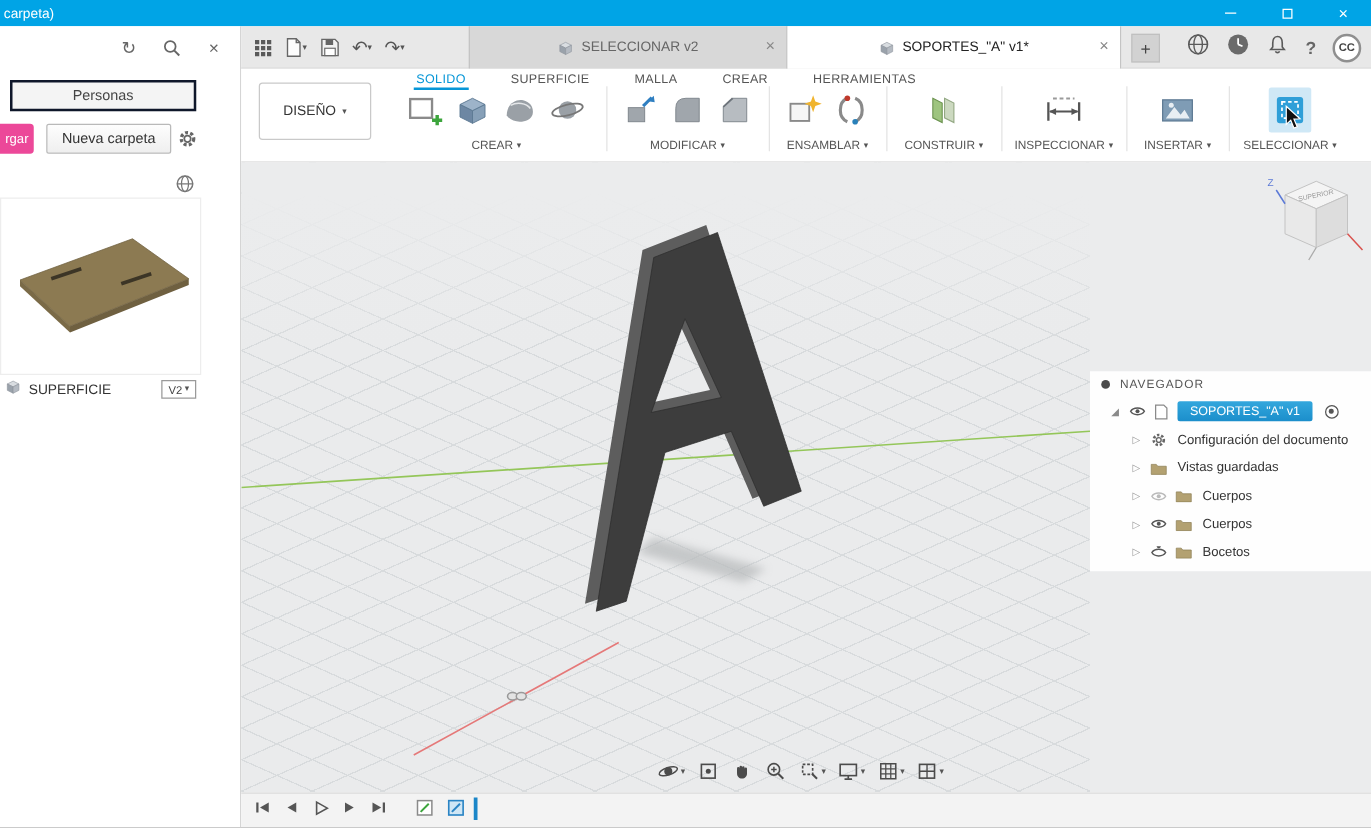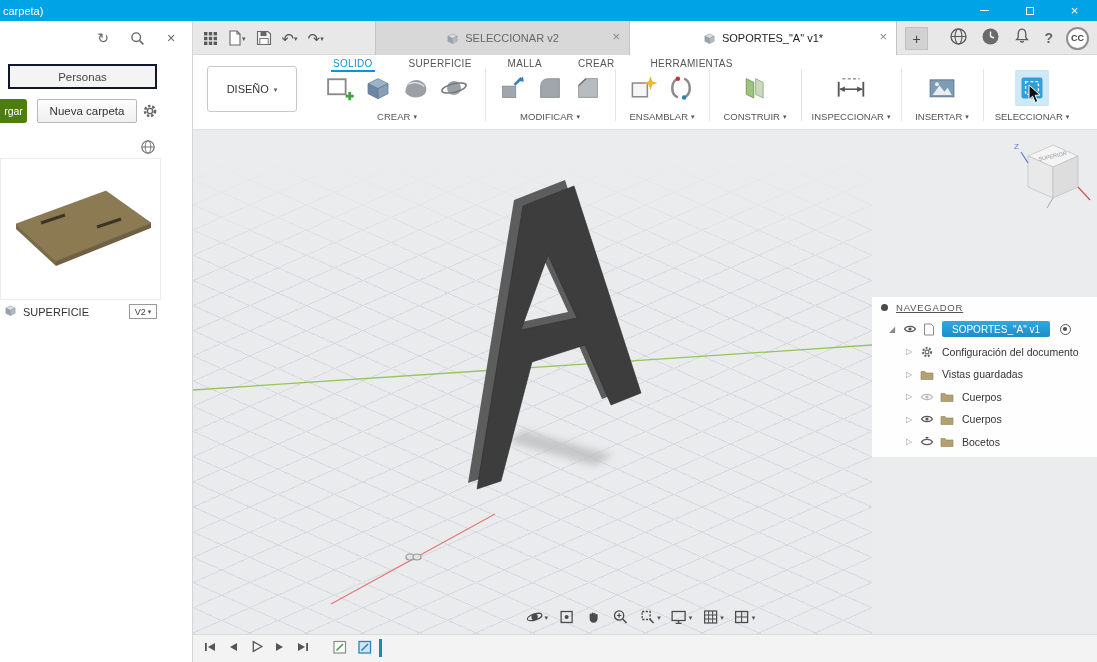--- a/index.html
+++ b/index.html
@@ -16,21 +16,21 @@
   .min-glyph{display:block;width:9px;height:1px;background:#fff;}
   .max-glyph{display:block;width:8px;height:8px;border:1px solid #fff;}
 
   
   .left-panel{position:absolute;left:0;top:21px;width:193px;height:641px;background:#fff;border-right:1px solid #d5d5d5;}
   .lp-toolbar{position:absolute;top:0;left:0;right:0;height:34px;display:flex;align-items:center;justify-content:flex-end;gap:16px;padding-right:12px;color:#666;}
   .lp-icon{display:flex;align-items:center;justify-content:center;width:18px;height:18px;font-size:14px;color:#666;}
   .personas{position:absolute;top:43px;left:8px;width:149px;height:25px;border:2px solid #0f172a;background:#f4f4f4;
             font-size:11.5px;color:#444;display:flex;align-items:center;justify-content:center;}
   .lp-actions{position:absolute;top:78px;left:0;right:0;height:25px;}
-  .upload-btn{position:absolute;left:0;top:0;width:27px;height:24px;background:#4d7c0f;border:none;color:#fff;
+  .upload-btn{position:absolute;left:0;top:0;width:27px;height:24px;background:#ec4899;border:none;color:#fff;
               font-size:10.5px;border-radius:0 3px 3px 0;overflow:hidden;padding:0;}
   .newfolder-btn{position:absolute;left:37px;top:0;width:100px;height:24px;background:linear-gradient(#fdfdfd,#efefef);
                  border:1px solid #b9b9b9;border-radius:2px;font-size:11.5px;color:#333;font-family:"Liberation Sans",sans-serif;}
   .gear-btn{position:absolute;left:142px;top:4px;width:16px;height:16px;}
   .lp-globe{position:absolute;top:118px;left:140px;width:16px;height:16px;}
   .thumb{position:absolute;top:137px;left:0;width:161px;height:142px;background:#fff;border:1px solid #ededed;}
   .lp-item{position:absolute;top:281px;left:4px;width:157px;height:20px;display:flex;align-items:center;}
   .lp-item-name{font-size:11px;color:#333;margin-left:6px;}
   .ver-box{position:absolute;right:4px;top:2px;width:28px;height:15px;border:1px solid #9a9a9a;font-size:9px;color:#444;
            display:flex;align-items:center;justify-content:center;gap:2px;background:#fff;}
@@ -78,21 +78,21 @@
         background:linear-gradient(#ebeced 0,#ebeced 25px,rgba(235,236,237,0) 150px);}
   .axes,.model,.vcube{position:absolute;}
   .axes{left:0;top:0;}
   .model{left:270px;top:40px;}
   .vcube{left:818px;top:6px;}
 
   
   .navegador{position:absolute;left:679px;top:167px;width:225px;height:160px;background:rgba(255,255,255,.93);font-size:11px;color:#333;}
   .nav-head{height:21px;display:flex;align-items:center;gap:8px;padding-left:9px;}
   .nav-dot{width:7px;height:7px;border-radius:50%;background:#4a4a4a;}
-  .nav-title{font-size:9.5px;color:#555;letter-spacing:.8px;text-decoration:underline;}
+  .nav-title{font-size:9.5px;color:#555;letter-spacing:.8px;}
   .nrow{height:22.5px;display:flex;align-items:center;}
   .ncell{display:flex;align-items:center;justify-content:center;flex:0 0 auto;}
   .tri-exp{font-size:8px;color:#999;width:16px;}
   .tri-col{font-size:8px;color:#8a8a8a;width:16px;}
   .root-pill{height:16px;background:linear-gradient(#33a7dd,#1b8ecb);color:#fff;font-size:10px;display:flex;align-items:center;
              padding:0 10px;border-radius:2px;margin-left:4px;white-space:nowrap;}
   .radio-t{width:11px;height:11px;border:1.4px solid #555;border-radius:50%;margin-left:10px;position:relative;}
   .radio-t::after{content:"";position:absolute;left:2.3px;top:2.3px;width:3.6px;height:3.6px;border-radius:50%;background:#555;}
   .nlabel{margin-left:5px;white-space:nowrap;font-size:10.5px;}
   .dim{opacity:.4;}

